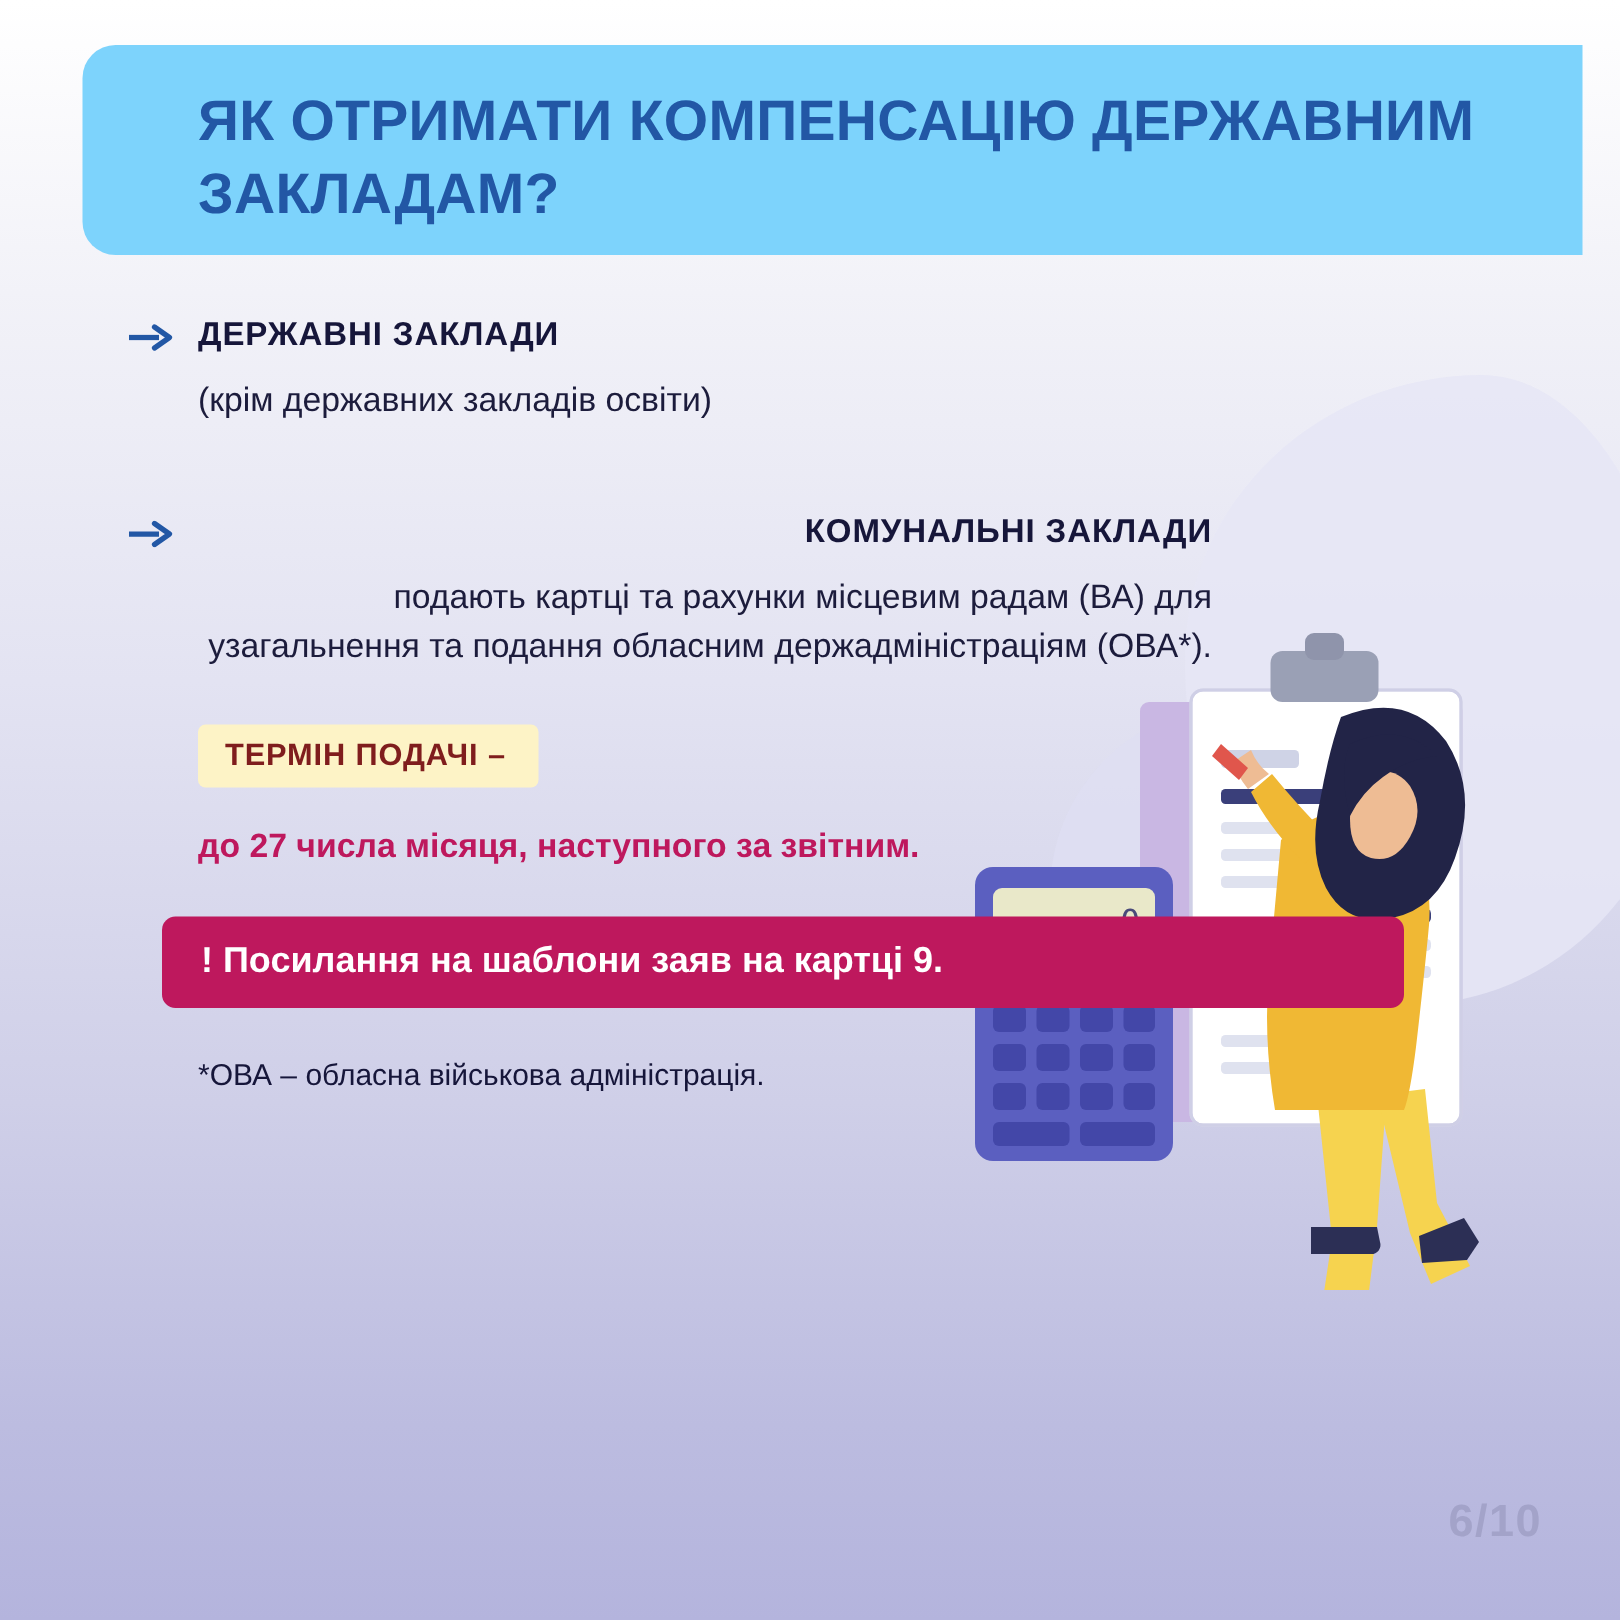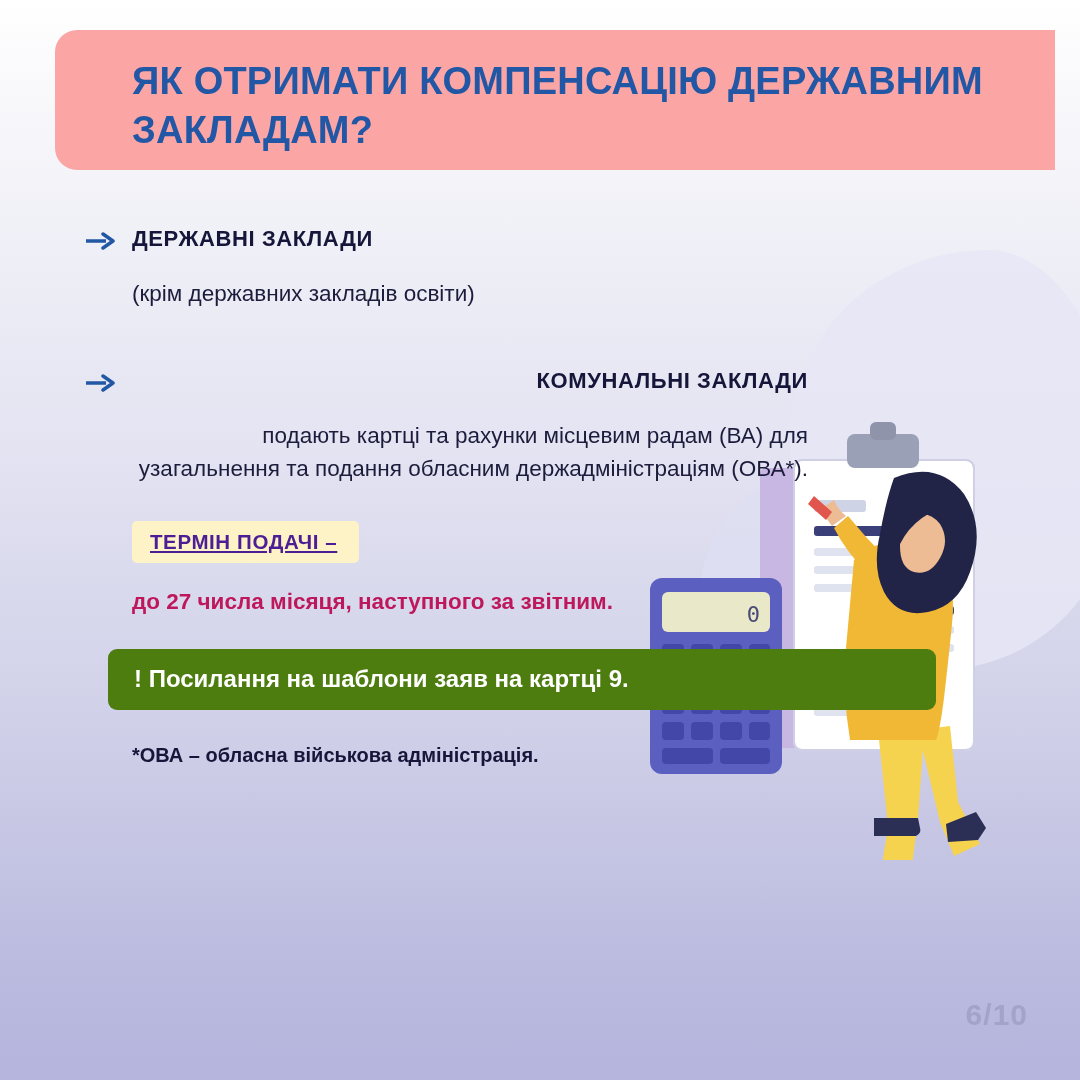--- a/index.html
+++ b/index.html
@@ -40,41 +40,41 @@
     opacity: .8;
   }
 
   
   .header-band {
     position: absolute;
     left: 55px;
     top: 30px;
     width: 1000px;
     height: 140px;
-    background: #fca5a5;
+    background: #7dd3fc;
     border-radius: 22px 0 0 22px;
   }
   .header-band .title {
     position: absolute;
     left: 77px;
     top: 27px;
     width: 860px;
     color: #2257a5;
     font-size: 38px;
     font-weight: bold;
     line-height: 1.28;
     letter-spacing: .2px;
     text-transform: uppercase;
   }
 
   
   .content {
     position: absolute;
     left: 0;
-    top: 204px;
+    top: 188px;
     width: 900px;
     padding: 0 92px 0 86px;
     z-index: 5;
   }
 
   .block { position: relative; margin-bottom: 6px; }
 
   .arrow-icon {
     position: absolute;
     left: 0;
@@ -89,21 +89,21 @@
     font-size: 22px;
     font-weight: bold;
     color: #16163a;
     letter-spacing: .6px;
     padding-top: 22px;
     text-transform: uppercase;
   }
 
   .block-body {
     margin-left: 46px;
-    margin-top: 25px;
+    margin-top: 14px;
     font-size: 22.5px;
     line-height: 1.47;
     color: #1c1c3c;
     max-width: 760px;
   }
   .block-body p { margin: 0; }
 
   .para-gap { margin-top: 30px; }
 
   .narrow { max-width: 580px; }
@@ -114,50 +114,49 @@
     margin-top: 36px;
   }
   .deadline-chip {
     display: inline-block;
     background: #fdf3c6;
     border-radius: 5px;
     padding: 9px 22px 9px 18px;
     font-size: 20.5px;
     font-weight: bold;
     letter-spacing: .6px;
-    color: #4c1d95;
+    color: #7f1d1d;
     text-transform: uppercase;
-    text-decoration: underline;
   }
   .deadline-text {
     margin-left: 46px;
     margin-top: 26px;
     font-size: 22.5px;
     font-weight: bold;
     color: #be185d;
   }
 
   
   .note-bar {
     margin-left: 22px;
     margin-top: 34px;
     width: 828px;
-    background: #4d7c0f;
+    background: #be185d;
     border-radius: 9px;
     padding: 16px 26px 17px 26px;
     color: #ffffff;
     font-size: 24px;
     font-weight: bold;
   }
 
   .footnote {
     margin-left: 46px;
     margin-top: 34px;
     font-size: 20px;
-    font-weight: bold;
+    font-weight: normal;
     color: #16163a;
   }
 
   
   .page-counter {
     position: absolute;
     right: 52px;
     bottom: 48px;
     font-size: 30px;
     font-weight: bold;

